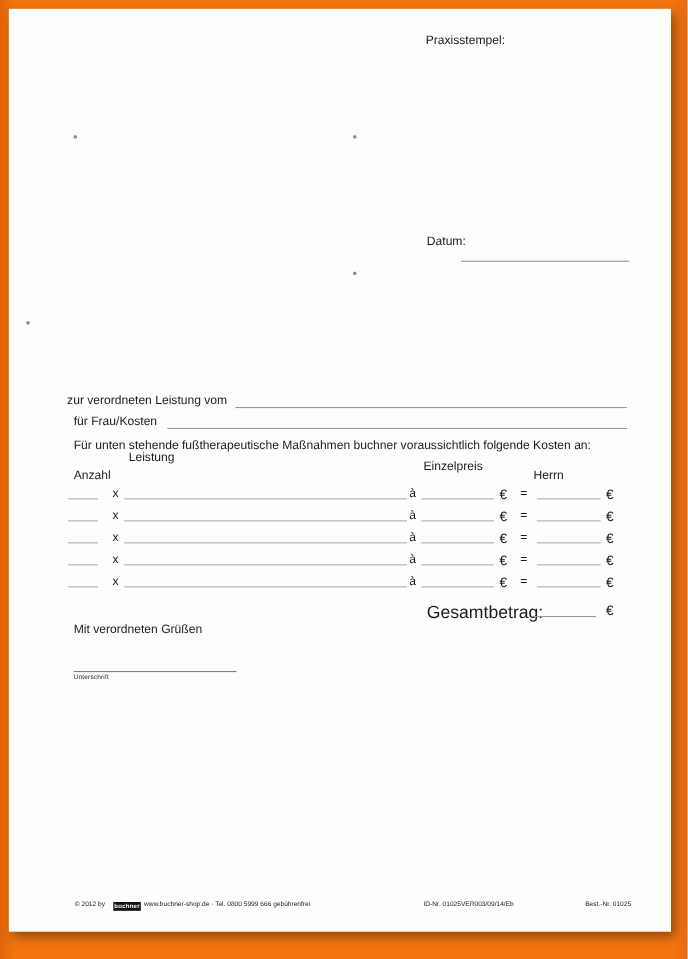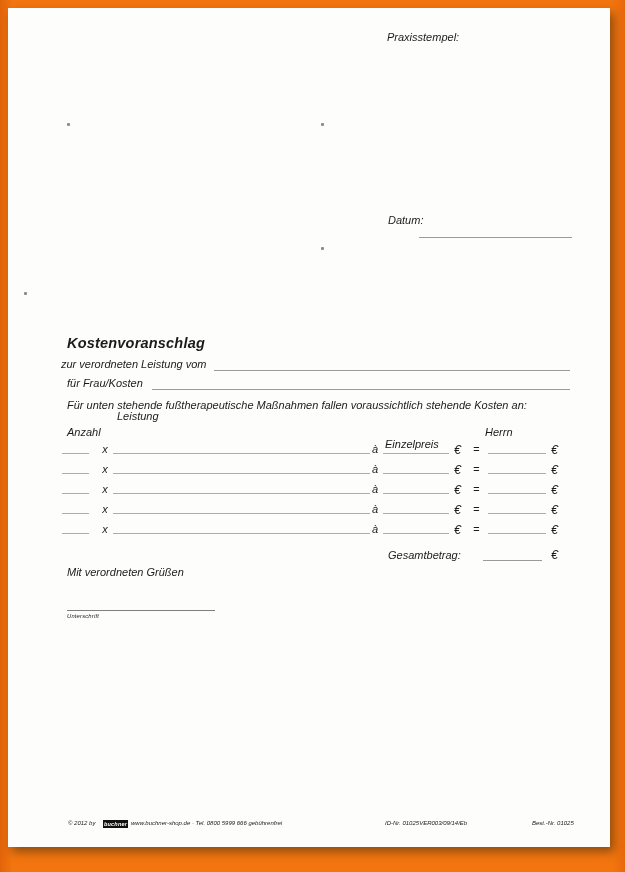--- a/index.html
+++ b/index.html
@@ -6,21 +6,20 @@
   body{
     width:625px;height:872px;position:relative;overflow:hidden;
     background:linear-gradient(90deg,#e2640a 0%,#f2750f 2%,#f2750f 98%,#e8690c 100%);
     font-family:"Liberation Sans", sans-serif;
     color:#1b1b1b;
   }
   .page{
     position:absolute;left:8px;top:8px;width:602px;height:839px;
     background:#fdfdfb;
     box-shadow:4px 5px 9px rgba(70,45,15,0.55);
-    font-style:italic;
   }
   .abs{position:absolute;white-space:nowrap;}
   .lbl{font-size:11px;line-height:13px;}
   .title{font-size:14.5px;font-weight:bold;letter-spacing:.2px;}
   .rule{position:absolute;height:0;border-top:1px solid #9a9a9a;}
   .mark{position:absolute;width:3px;height:3px;background:#6f6f6f;border-radius:1px;opacity:.8;}
   .hdr{font-size:11px;font-weight:normal;}
   
   #cost-rows{position:absolute;left:0;top:428px;width:602px;}
   .cost-row{position:relative;height:20px;width:602px;}
@@ -30,21 +29,21 @@
   .b-anzahl{left:54px;width:27px;}
   .s-times{left:90px;width:14px;text-align:center;}
   .b-leistung{left:105px;width:257px;}
   .s-at{left:364px;width:10px;}
   .b-price{left:375px;width:66px;}
   .s-euro1{left:446px;}
   .s-equals{left:465px;}
   .b-total{left:480px;width:58px;}
   .s-euro2{left:543px;}
   
-  .total-lbl{font-size:11px;}
+  .total-lbl{font-size:16px;}
   .euro-big{font-size:12.5px;}
   
   .sig-lbl{font-size:5.8px;letter-spacing:.2px;}
   
   .foot{font-size:6px;line-height:7px;color:#222;}
   .logo-box{
     position:absolute;background:#111;color:#fff;
     font-size:5.5px;line-height:8px;text-align:center;
     width:25px;height:8px;font-weight:bold;letter-spacing:.2px;
   }
@@ -57,33 +56,32 @@
   <div class="abs lbl" style="left:379px;top:23px;">Praxisstempel:</div>
 
   <div class="mark" style="left:59px;top:115px;"></div>
   <div class="mark" style="left:313px;top:115px;"></div>
   <div class="mark" style="left:313px;top:239px;"></div>
   <div class="mark" style="left:16px;top:284px;"></div>
 
   <div class="abs lbl" style="left:380px;top:206px;">Datum:</div>
   <div class="rule" style="left:411px;top:229px;width:153px;"></div>
 
-  <div class="abs title" style="left:59px;top:327px;">Kostenvoranschlag</div>
 
   <div class="abs lbl" style="left:53px;top:350px;">zur verordneten Leistung vom</div>
   <div class="rule" style="left:206px;top:362px;width:356px;"></div>
 
   <div class="abs lbl" style="left:59px;top:369px;">für Frau/Kosten</div>
   <div class="rule" style="left:144px;top:381px;width:418px;"></div>
 
-  <div class="abs lbl" style="left:59px;top:391px;">Für unten stehende fußtherapeutische Maßnahmen fallen voraussichtlich stehende Kosten an:</div>
+  <div class="abs lbl" style="left:59px;top:391px;">Für unten stehende fußtherapeutische Maßnahmen buchner voraussichtlich folgende Kosten an:</div>
 
   <div class="abs hdr" style="left:59px;top:418px;">Anzahl</div>
   <div class="abs hdr" style="left:109px;top:402px;">Leistung</div>
-  <div class="abs hdr" style="left:377px;top:430px;text-align:right;">Einzelpreis</div>
+  <div class="abs hdr" style="left:377px;top:410px;text-align:right;">Einzelpreis</div>
   <div class="abs hdr" style="left:477px;top:418px;">Herrn</div>
 
   <div id="cost-rows">
   <div class="cost-row">
     <span class="blank b-anzahl"></span>
     <span class="sym s-times">x</span>
     <span class="blank b-leistung"></span>
     <span class="sym s-at">à</span>
     <span class="blank b-price"></span>
     <span class="sym euro s-euro1">€</span>

